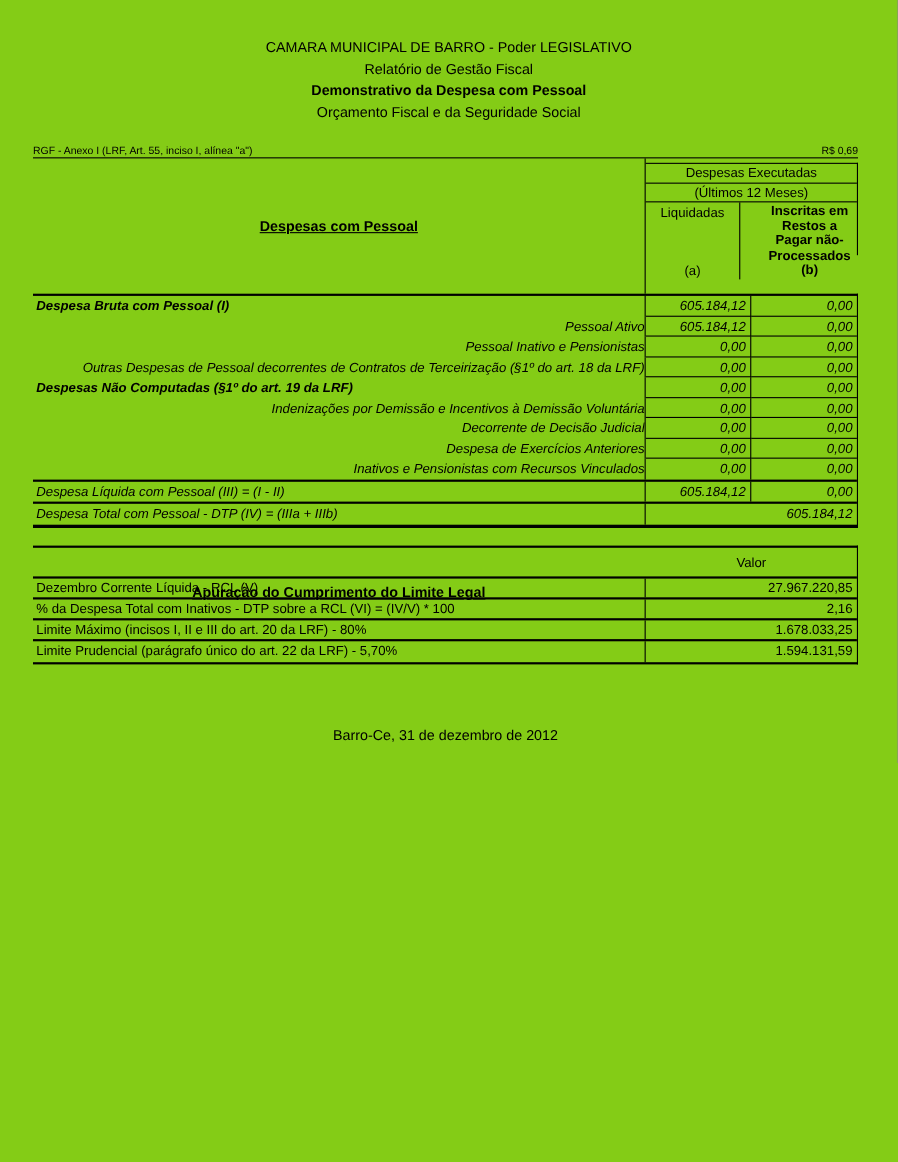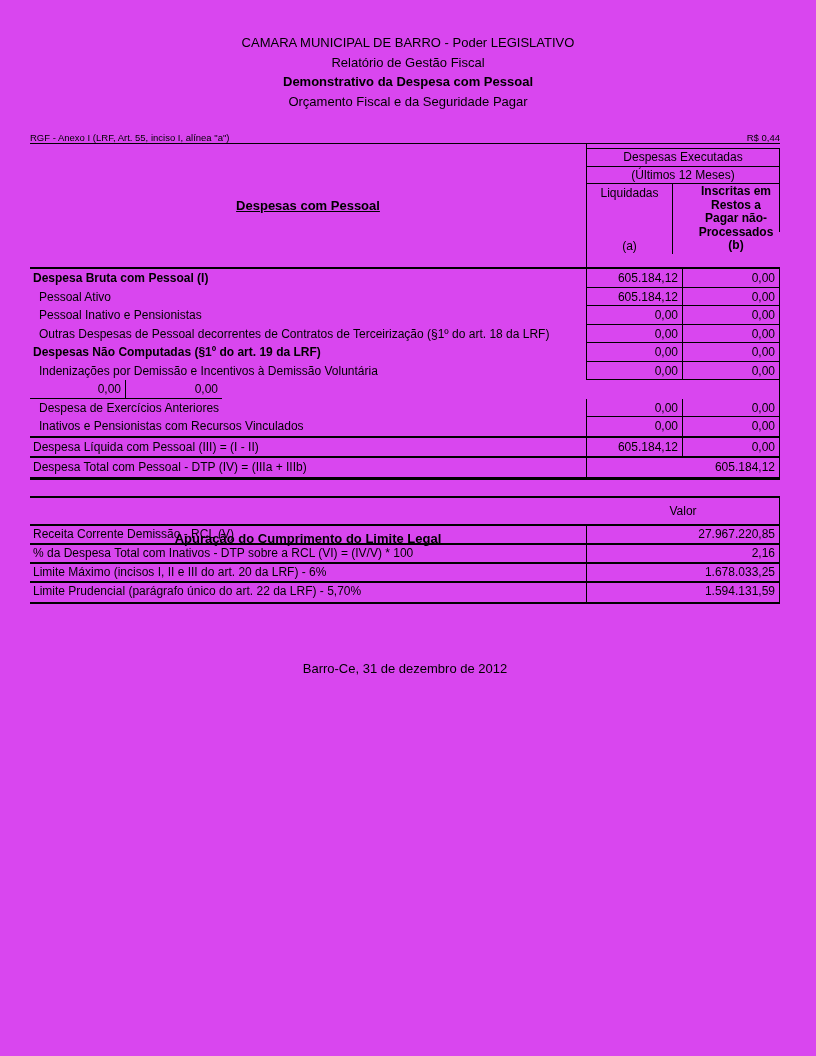--- a/index.html
+++ b/index.html
@@ -1,18 +1,18 @@
 <!DOCTYPE html>
 <html><head>
 <meta charset="utf-8">
 <style>
   * { margin:0; padding:0; box-sizing:border-box; }
   html,body { background:#888; }
   .page {
-    width:816px; height:1056px; background:#d946ef; margin:0 auto;
+    width:816px; height:1056px; background:#84cc16; margin:0 auto;
     font-family:"Liberation Sans","DejaVu Sans",sans-serif; color:#000;
     position:relative; overflow:hidden;
   }
   .doc-header { padding-top:33px; text-align:center; font-size:13px; line-height:19.5px; }
   .hl-bold { font-weight:bold; }
 
   .content { margin-left:30px; width:750px; }
 
   .rgf-row {
     display:flex; justify-content:space-between; align-items:flex-end;
@@ -43,24 +43,24 @@
     padding:1px 0 1px; line-height:13.5px;font-weight:bold;
   }
   .pre-line { white-space:pre-line; }
 
   
   .t1-body {
     width:750px; font-size:12px;
     border-top:2px solid #000; border-bottom:3px solid #000; border-right:1px solid #000;
   }
   .t1-row { display:flex; }
-  .t1-row > div { height:18.5px; line-height:18px; overflow:hidden; white-space:nowrap; }
+  .t1-row > div { height:18.5px; line-height:18px; overflow:hidden; white-space:nowrap;font-style:italic; }
   .t1-row.rule { border-top:2px solid #000;justify-content:center; }
   .cell-label { width:557px; border-right:1px solid #000; padding-left:3px; }
-  .cell-label.indent { padding-left:9px; }
+  .cell-label.indent { padding-left:9px;text-align:right; }
   .cell-label.bold { font-weight:bold; }
   .cell-a { width:96px; border-right:1px solid #000; text-align:right; padding-right:4px; border-bottom:1px solid #000; }
   .cell-b { width:96px; text-align:right; padding-right:4px; border-bottom:1px solid #000; }
   .no-bb { border-bottom:none !important; }
   .cell-total { width:192px; text-align:right; padding-right:4px; }
 
   
   .t2 {
     margin-top:16px; width:750px; font-size:12px;
     border-top:2px solid #000; border-bottom:2px solid #000; border-right:1px solid #000;
@@ -81,28 +81,28 @@
 </style>
 </head>
 <body>
 
 <div class="page">
 
   <div class="doc-header">
     <div>CAMARA MUNICIPAL DE BARRO - Poder LEGISLATIVO</div>
     <div>Relatório de Gestão Fiscal</div>
     <div class="hl-bold">Demonstrativo da Despesa com Pessoal</div>
-    <div>Orçamento Fiscal e da Seguridade Pagar</div>
+    <div>Orçamento Fiscal e da Seguridade Social</div>
   </div>
 
   <div class="content">
 
     <div class="rgf-row">
       <span>RGF - Anexo I (LRF, Art. 55, inciso I, alínea "a")</span>
-      <span>R$ 0,44</span>
+      <span>R$ 0,69</span>
     </div>
 
     <div class="t1-header">
       <div class="t1-title">Despesas com Pessoal</div>
       <div class="t1-exec">
         <div class="exec-h">Despesas Executadas</div>
         <div class="exec-sub">(Últimos 12 Meses)</div>
         <div class="exec-cols">
           <div class="exec-col-a">
             <span>Liquidadas</span>
@@ -144,20 +144,21 @@
         <div class="cell-label bold">Despesas Não Computadas (§1º do art. 19 da LRF)</div>
         <div class="cell-a">0,00</div>
         <div class="cell-b">0,00</div>
       </div>
       <div class="t1-row">
         <div class="cell-label indent">Indenizações por Demissão e Incentivos à Demissão Voluntária</div>
         <div class="cell-a">0,00</div>
         <div class="cell-b">0,00</div>
       </div>
       <div class="t1-row">
+        <div class="cell-label indent">Decorrente de Decisão Judicial</div>
         <div class="cell-a">0,00</div>
         <div class="cell-b">0,00</div>
       </div>
       <div class="t1-row">
         <div class="cell-label indent">Despesa de Exercícios Anteriores</div>
         <div class="cell-a">0,00</div>
         <div class="cell-b">0,00</div>
       </div>
       <div class="t1-row">
         <div class="cell-label indent">Inativos e Pensionistas com Recursos Vinculados</div>
@@ -174,29 +175,29 @@
         <div class="cell-total">605.184,12</div>
       </div>
     </div>
 
     <div class="t2">
       <div class="t2-header">
         <div class="t2-title">Apuração do Cumprimento do Limite Legal</div>
         <div class="t2-valor">Valor</div>
       </div>
       <div class="t2-row">
-        <div class="t2-label">Receita Corrente Demissão - RCL (V)</div>
+        <div class="t2-label">Dezembro Corrente Líquida - RCL (V)</div>
         <div class="t2-value">27.967.220,85</div>
       </div>
       <div class="t2-row">
         <div class="t2-label">% da Despesa Total com Inativos - DTP sobre a RCL (VI) = (IV/V) * 100</div>
         <div class="t2-value">2,16</div>
       </div>
       <div class="t2-row">
-        <div class="t2-label">Limite Máximo (incisos I, II e III do art. 20 da LRF) - 6%</div>
+        <div class="t2-label">Limite Máximo (incisos I, II e III do art. 20 da LRF) - 80%</div>
         <div class="t2-value">1.678.033,25</div>
       </div>
       <div class="t2-row last">
         <div class="t2-label">Limite Prudencial (parágrafo único do art. 22 da LRF) - 5,70%</div>
         <div class="t2-value">1.594.131,59</div>
       </div>
     </div>
 
     <div class="doc-footer">Barro-Ce, 31 de dezembro de 2012</div>
 

